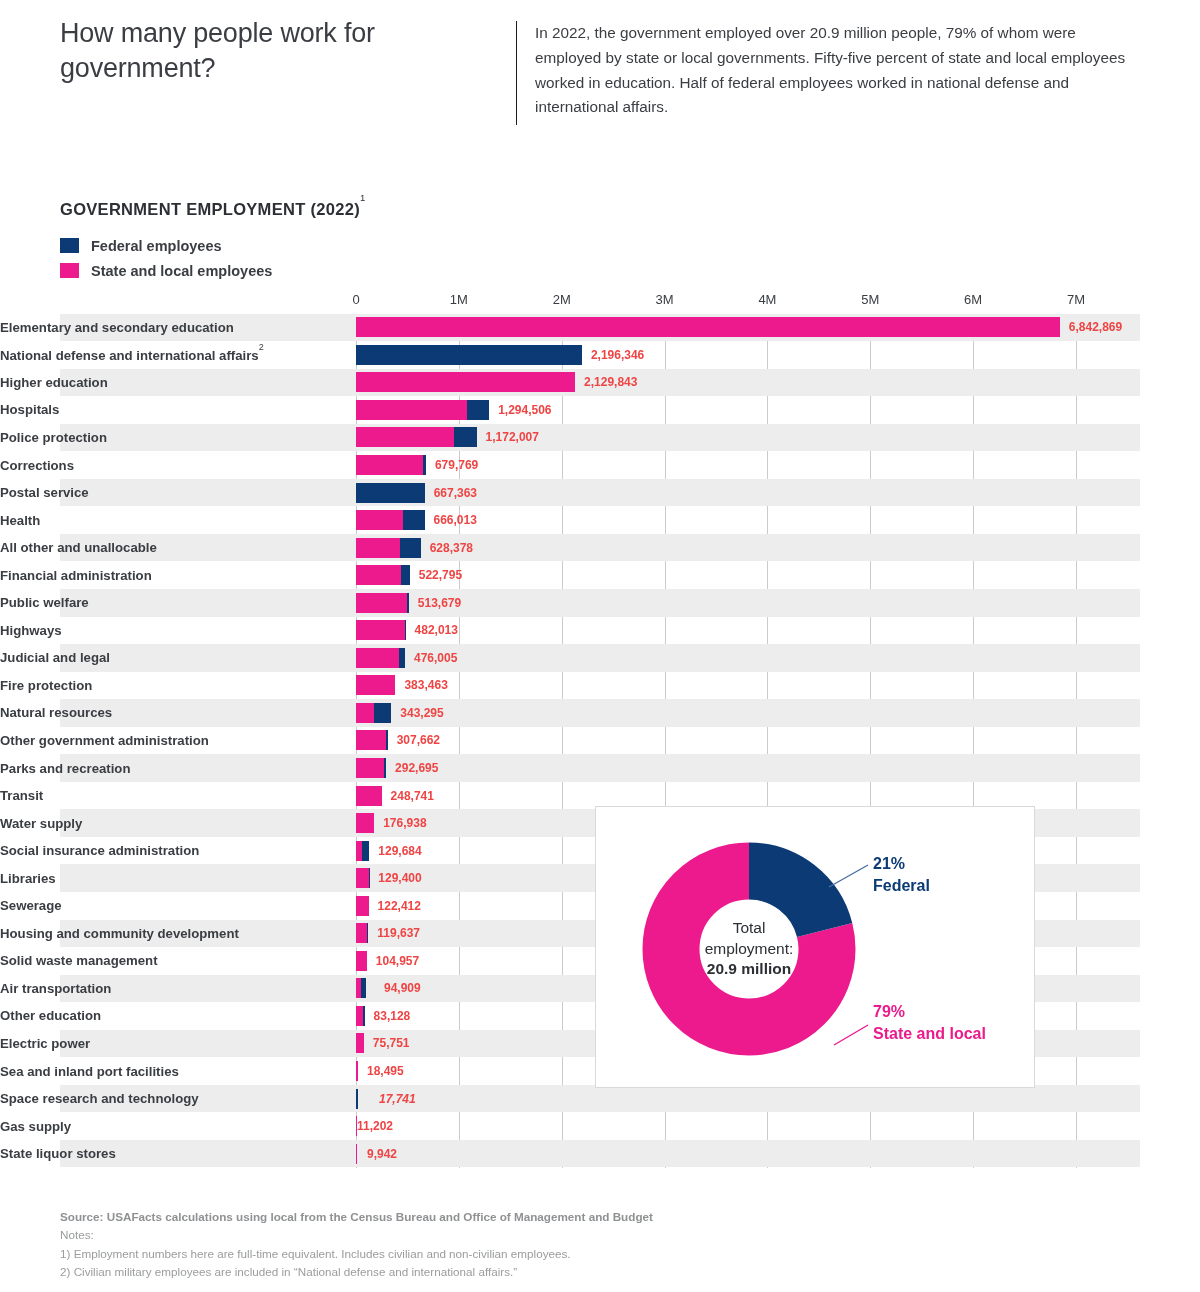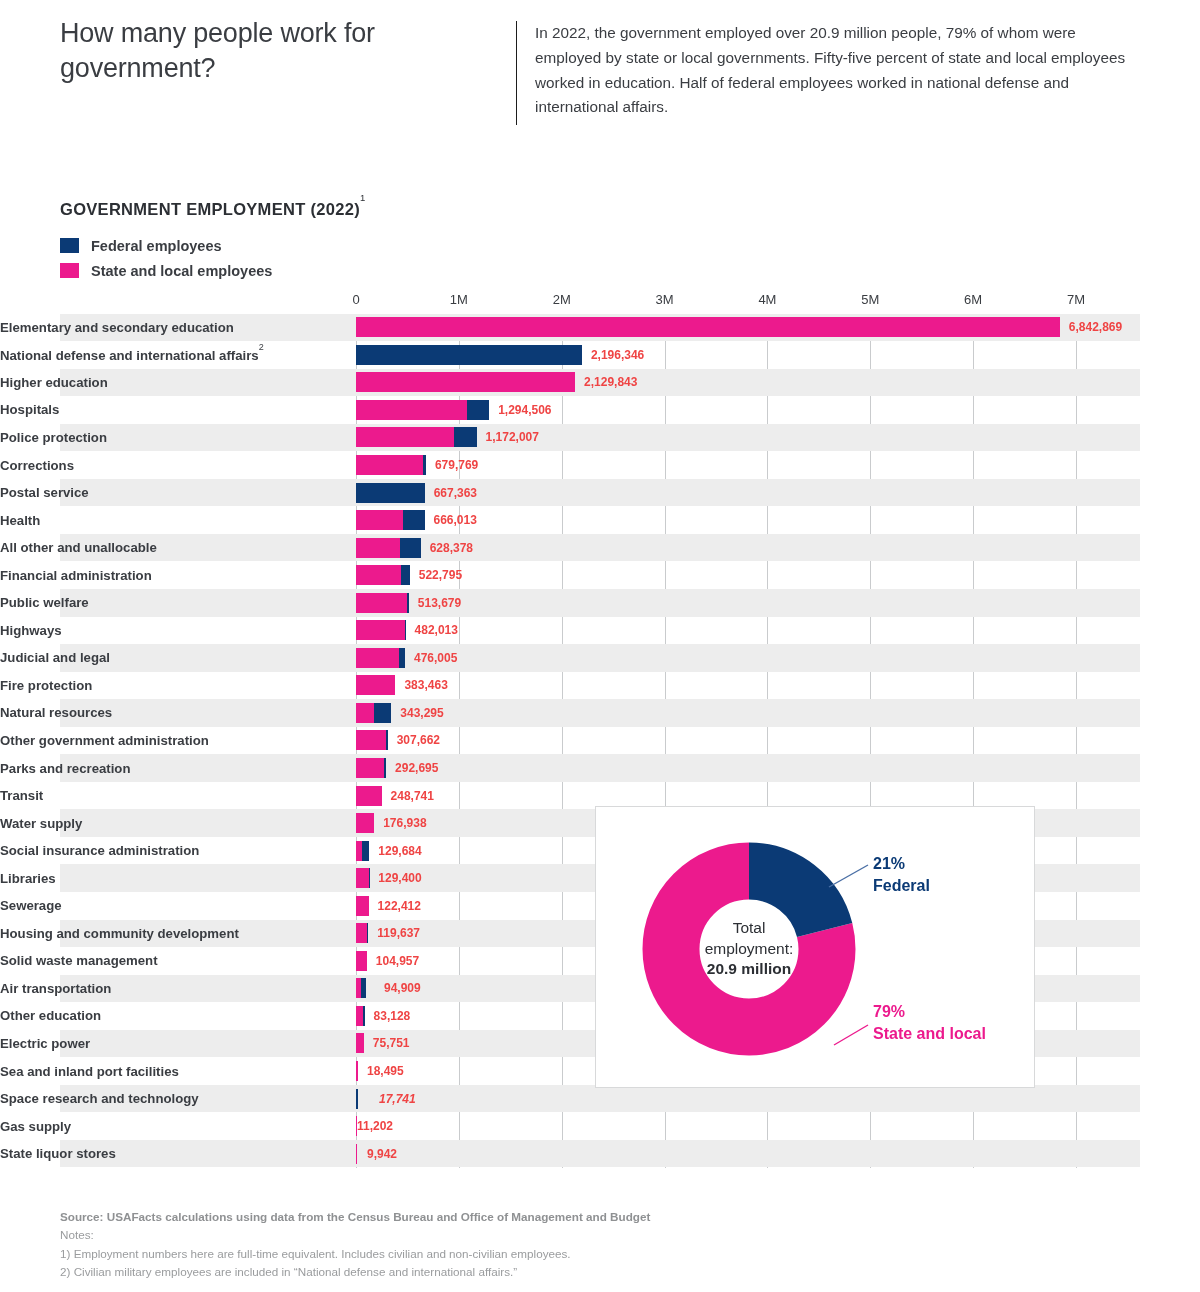--- a/index.html
+++ b/index.html
@@ -482,17 +482,17 @@
     <div>21%</div>
     <div>Federal</div>
   </div>
   <div class="callout state">
     <div>79%</div>
     <div>State and local</div>
   </div>
 </div>
 
 <div class="footer">
-  <div class="src">Source: USAFacts calculations using data from the Census Bureau and Office of Management and Budget</div>
+  <div class="src">Source: USAFacts calculations using local from the Census Bureau and Office of Management and Budget</div>
   <div>Notes:</div>
   <div>1) Employment numbers here are full-time equivalent. Includes civilian and non-civilian employees.</div>
   <div>2) Civilian military employees are included in “National defense and international affairs.”</div>
 </div>
 
 </body></html>

